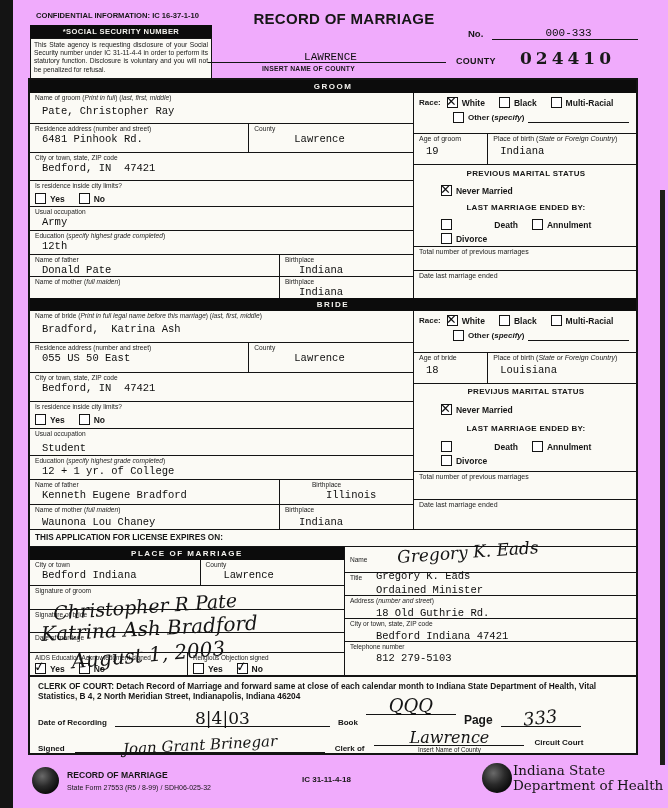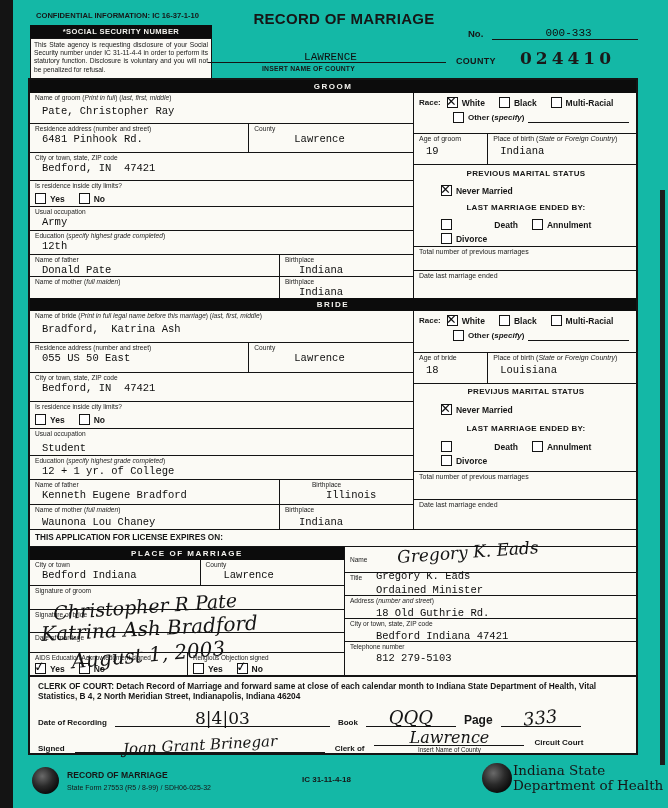--- a/index.html
+++ b/index.html
@@ -1,16 +1,16 @@
 <!DOCTYPE html>
 <html><head>
 <meta charset="utf-8">
 <style>
   html,body{margin:0;padding:0;background:#cfccc5;}
-  .page{position:relative;width:668px;height:808px;background:#14b8a6;font-family:"Liberation Sans",sans-serif;color:#161616;overflow:hidden;}
+  .page{position:relative;width:668px;height:808px;background:#f0abfc;font-family:"Liberation Sans",sans-serif;color:#161616;overflow:hidden;}
   .strip-left{position:absolute;left:0;top:0;width:13px;height:808px;background:#141414;}
   .strip-right{position:absolute;left:660px;top:190px;width:5px;height:575px;background:#1c1c1c;}
   .abs{position:absolute;}
   .b{font-weight:bold;}
   .lbl{font-size:6.6px;color:#1d1d1d;line-height:8px;}
   .lbl i{font-style:italic;}
   .val{font-family:"Liberation Mono","DejaVu Sans Mono",monospace;font-size:10.5px;white-space:pre;padding-left:7px;line-height:12px;color:#0e0e0e;}
   .hand{font-family:"DejaVu Serif",serif;font-style:italic;color:#141414;white-space:nowrap;}
   .bar{background:#0c0c0c;color:#f4f3ef;text-align:center;font-size:8px;font-weight:bold;letter-spacing:1.5px;height:13px;line-height:13px;flex:none;}
   .form{position:absolute;left:28px;top:78px;width:610px;border:2px solid #141414;background:#fbfaf5;box-sizing:border-box;display:flex;flex-direction:column;}
@@ -362,21 +362,21 @@
     </div>
 
     <div style="border-top:2px solid #141414;padding:4px 8px 6px 8px;height:78px;box-sizing:border-box;">
       <div class="b" style="font-size:8.3px;line-height:10px;">CLERK OF COURT: Detach Record of Marriage and forward same at close of each calendar month to Indiana State Department of Health, Vital Statistics, B 4, 2 North Meridian Street, Indianapolis, Indiana 46204</div>
       <div style="display:flex;align-items:flex-end;margin-top:6px;height:20px;">
         <span class="b" style="font-size:8px;flex:none;">Date of Recording</span>
         <span class="uline" style="width:215px;text-align:center;margin:0 8px;flex:none;">
           <span class="hand" style="font-size:17px;font-style:normal;position:relative;top:2px;">8|4|03</span>
         </span>
         <span class="b" style="font-size:8px;flex:none;">Book</span>
-        <span class="uline" style="width:90px;text-align:center;margin:0 8px;flex:none;">
+        <span class="uline" style="width:90px;text-align:center;margin:12px 8px;flex:none;">
           <span class="hand" style="font-size:18px;position:relative;top:2px;">QQQ</span>
         </span>
         <span class="b" style="font-size:12px;flex:none;">Page</span>
         <span class="uline" style="width:80px;text-align:center;margin:0 8px;flex:none;">
           <span class="hand" style="font-size:18px;position:relative;top:2px;transform:rotate(-6deg);display:inline-block;">333</span>
         </span>
       </div>
       <div style="display:flex;align-items:flex-end;margin-top:8px;height:18px;">
         <span class="b" style="font-size:8px;flex:none;">Signed</span>
         <span class="uline" style="width:250px;text-align:center;margin:0 10px;flex:none;">

